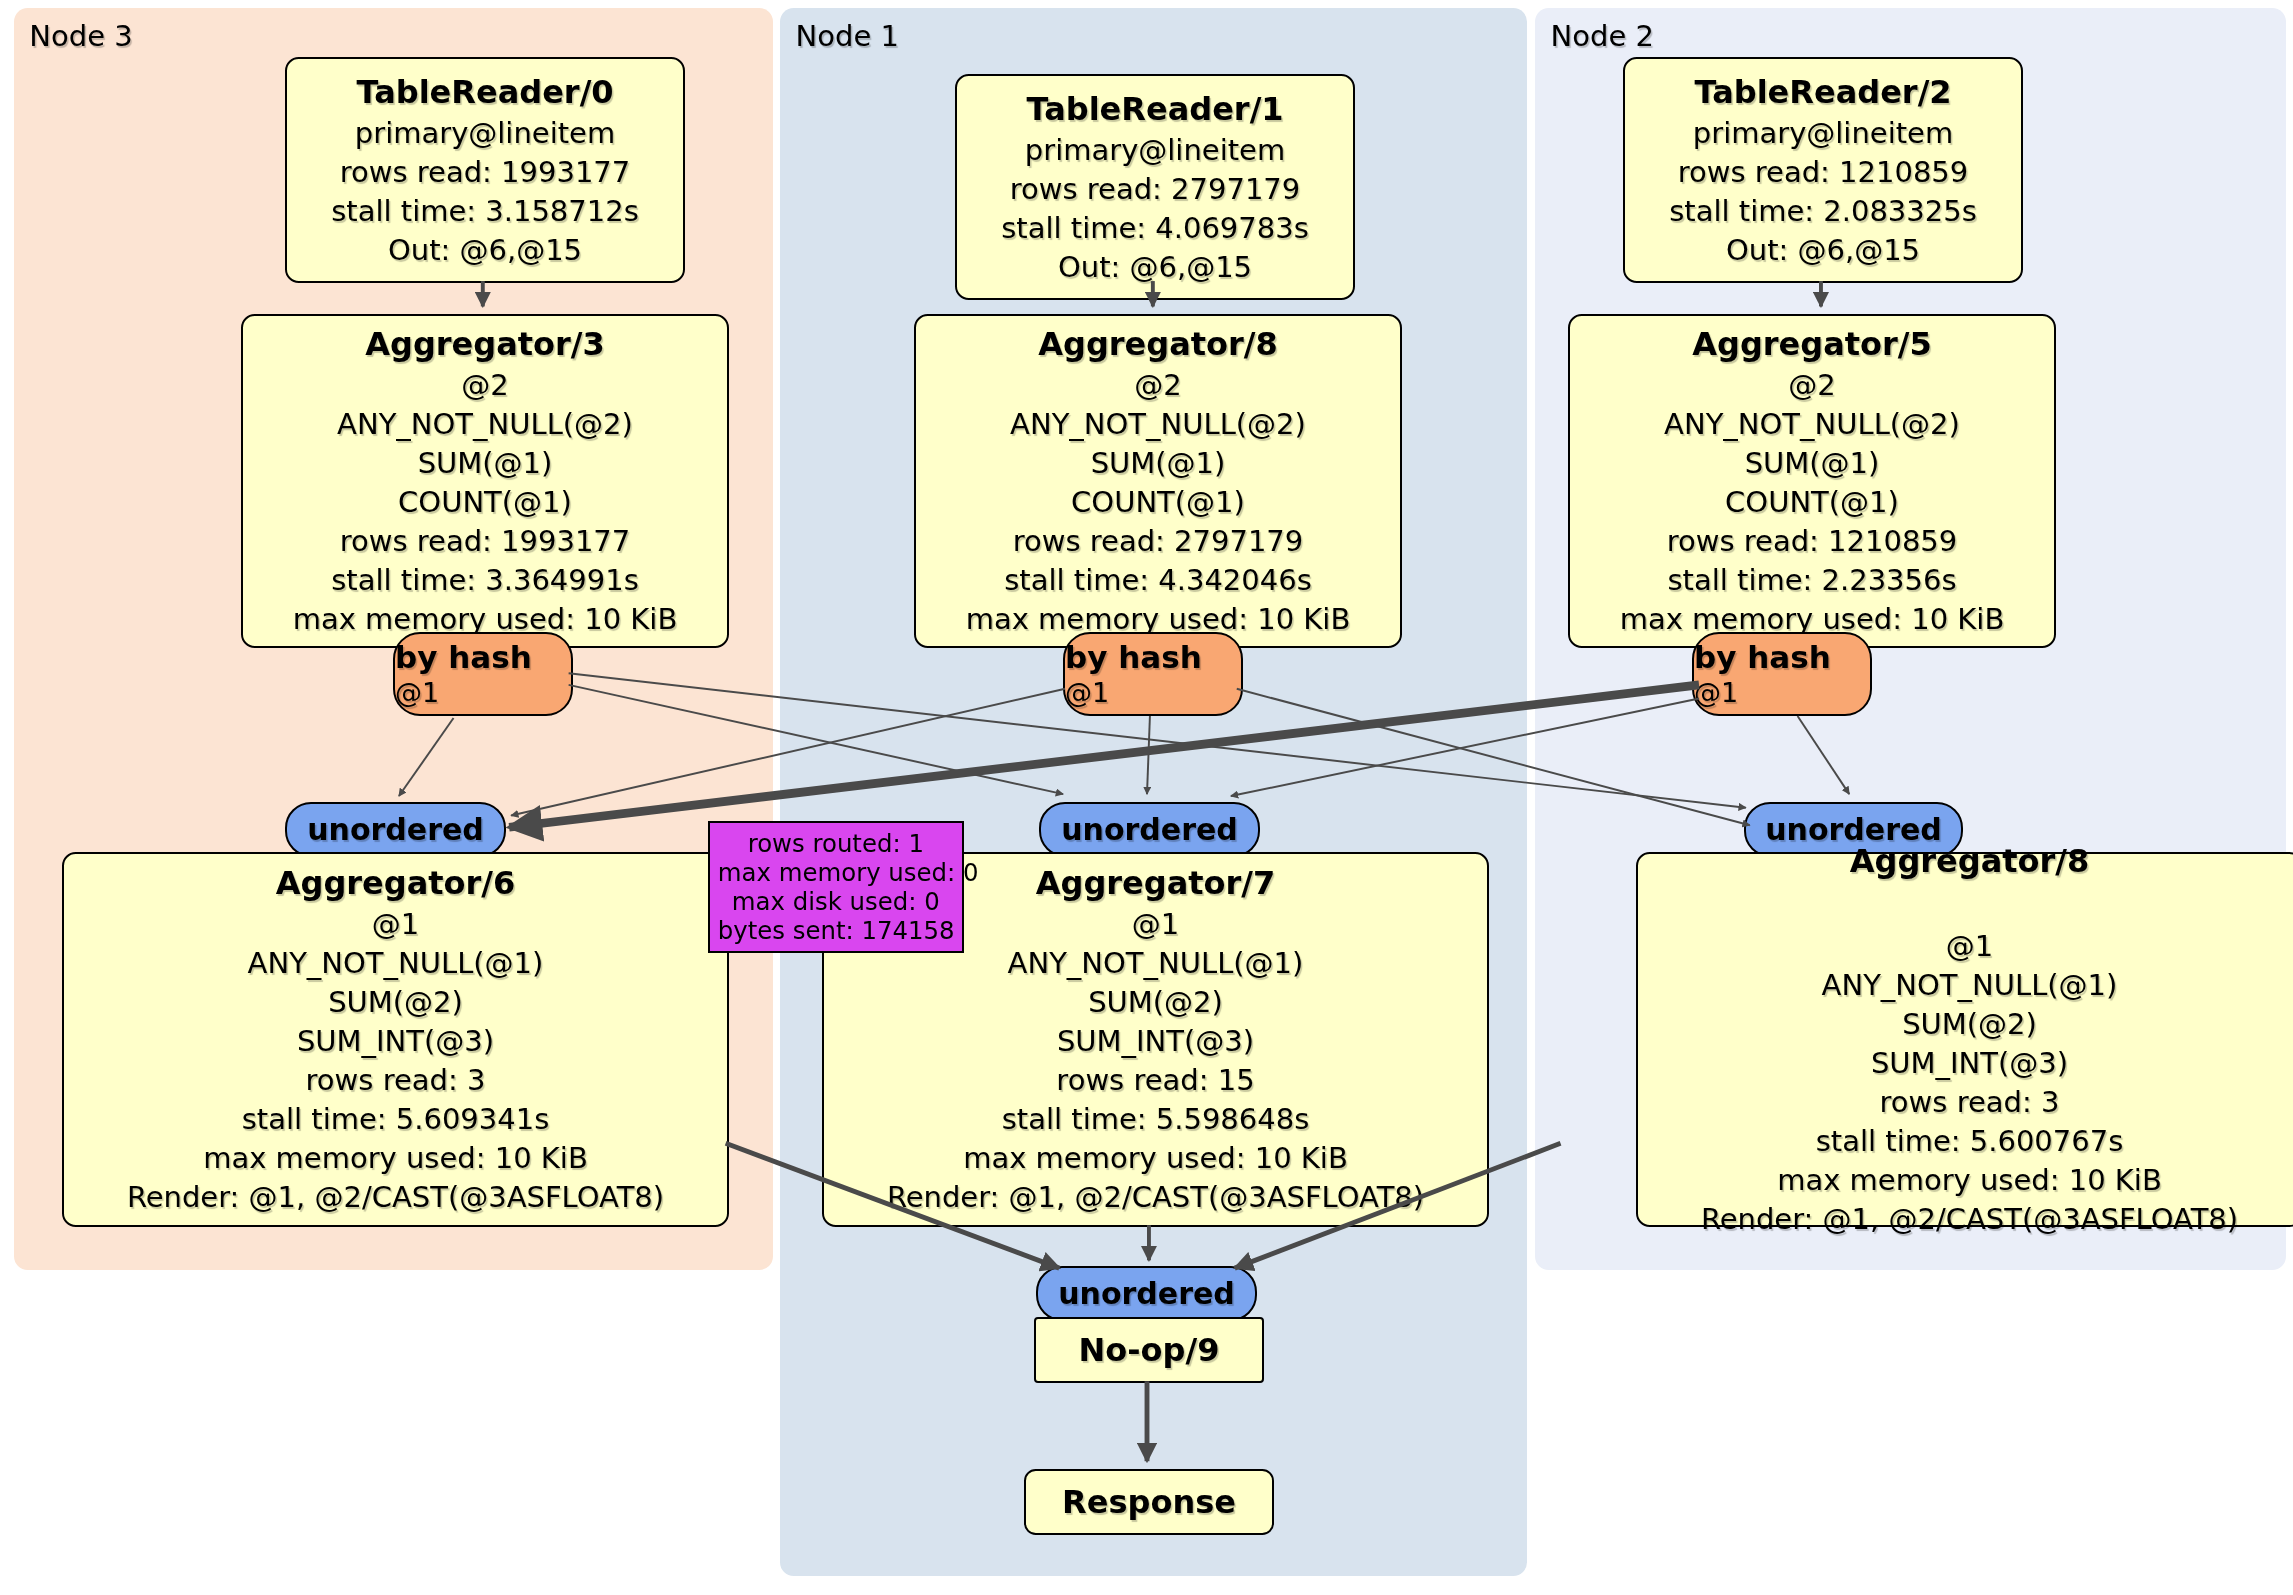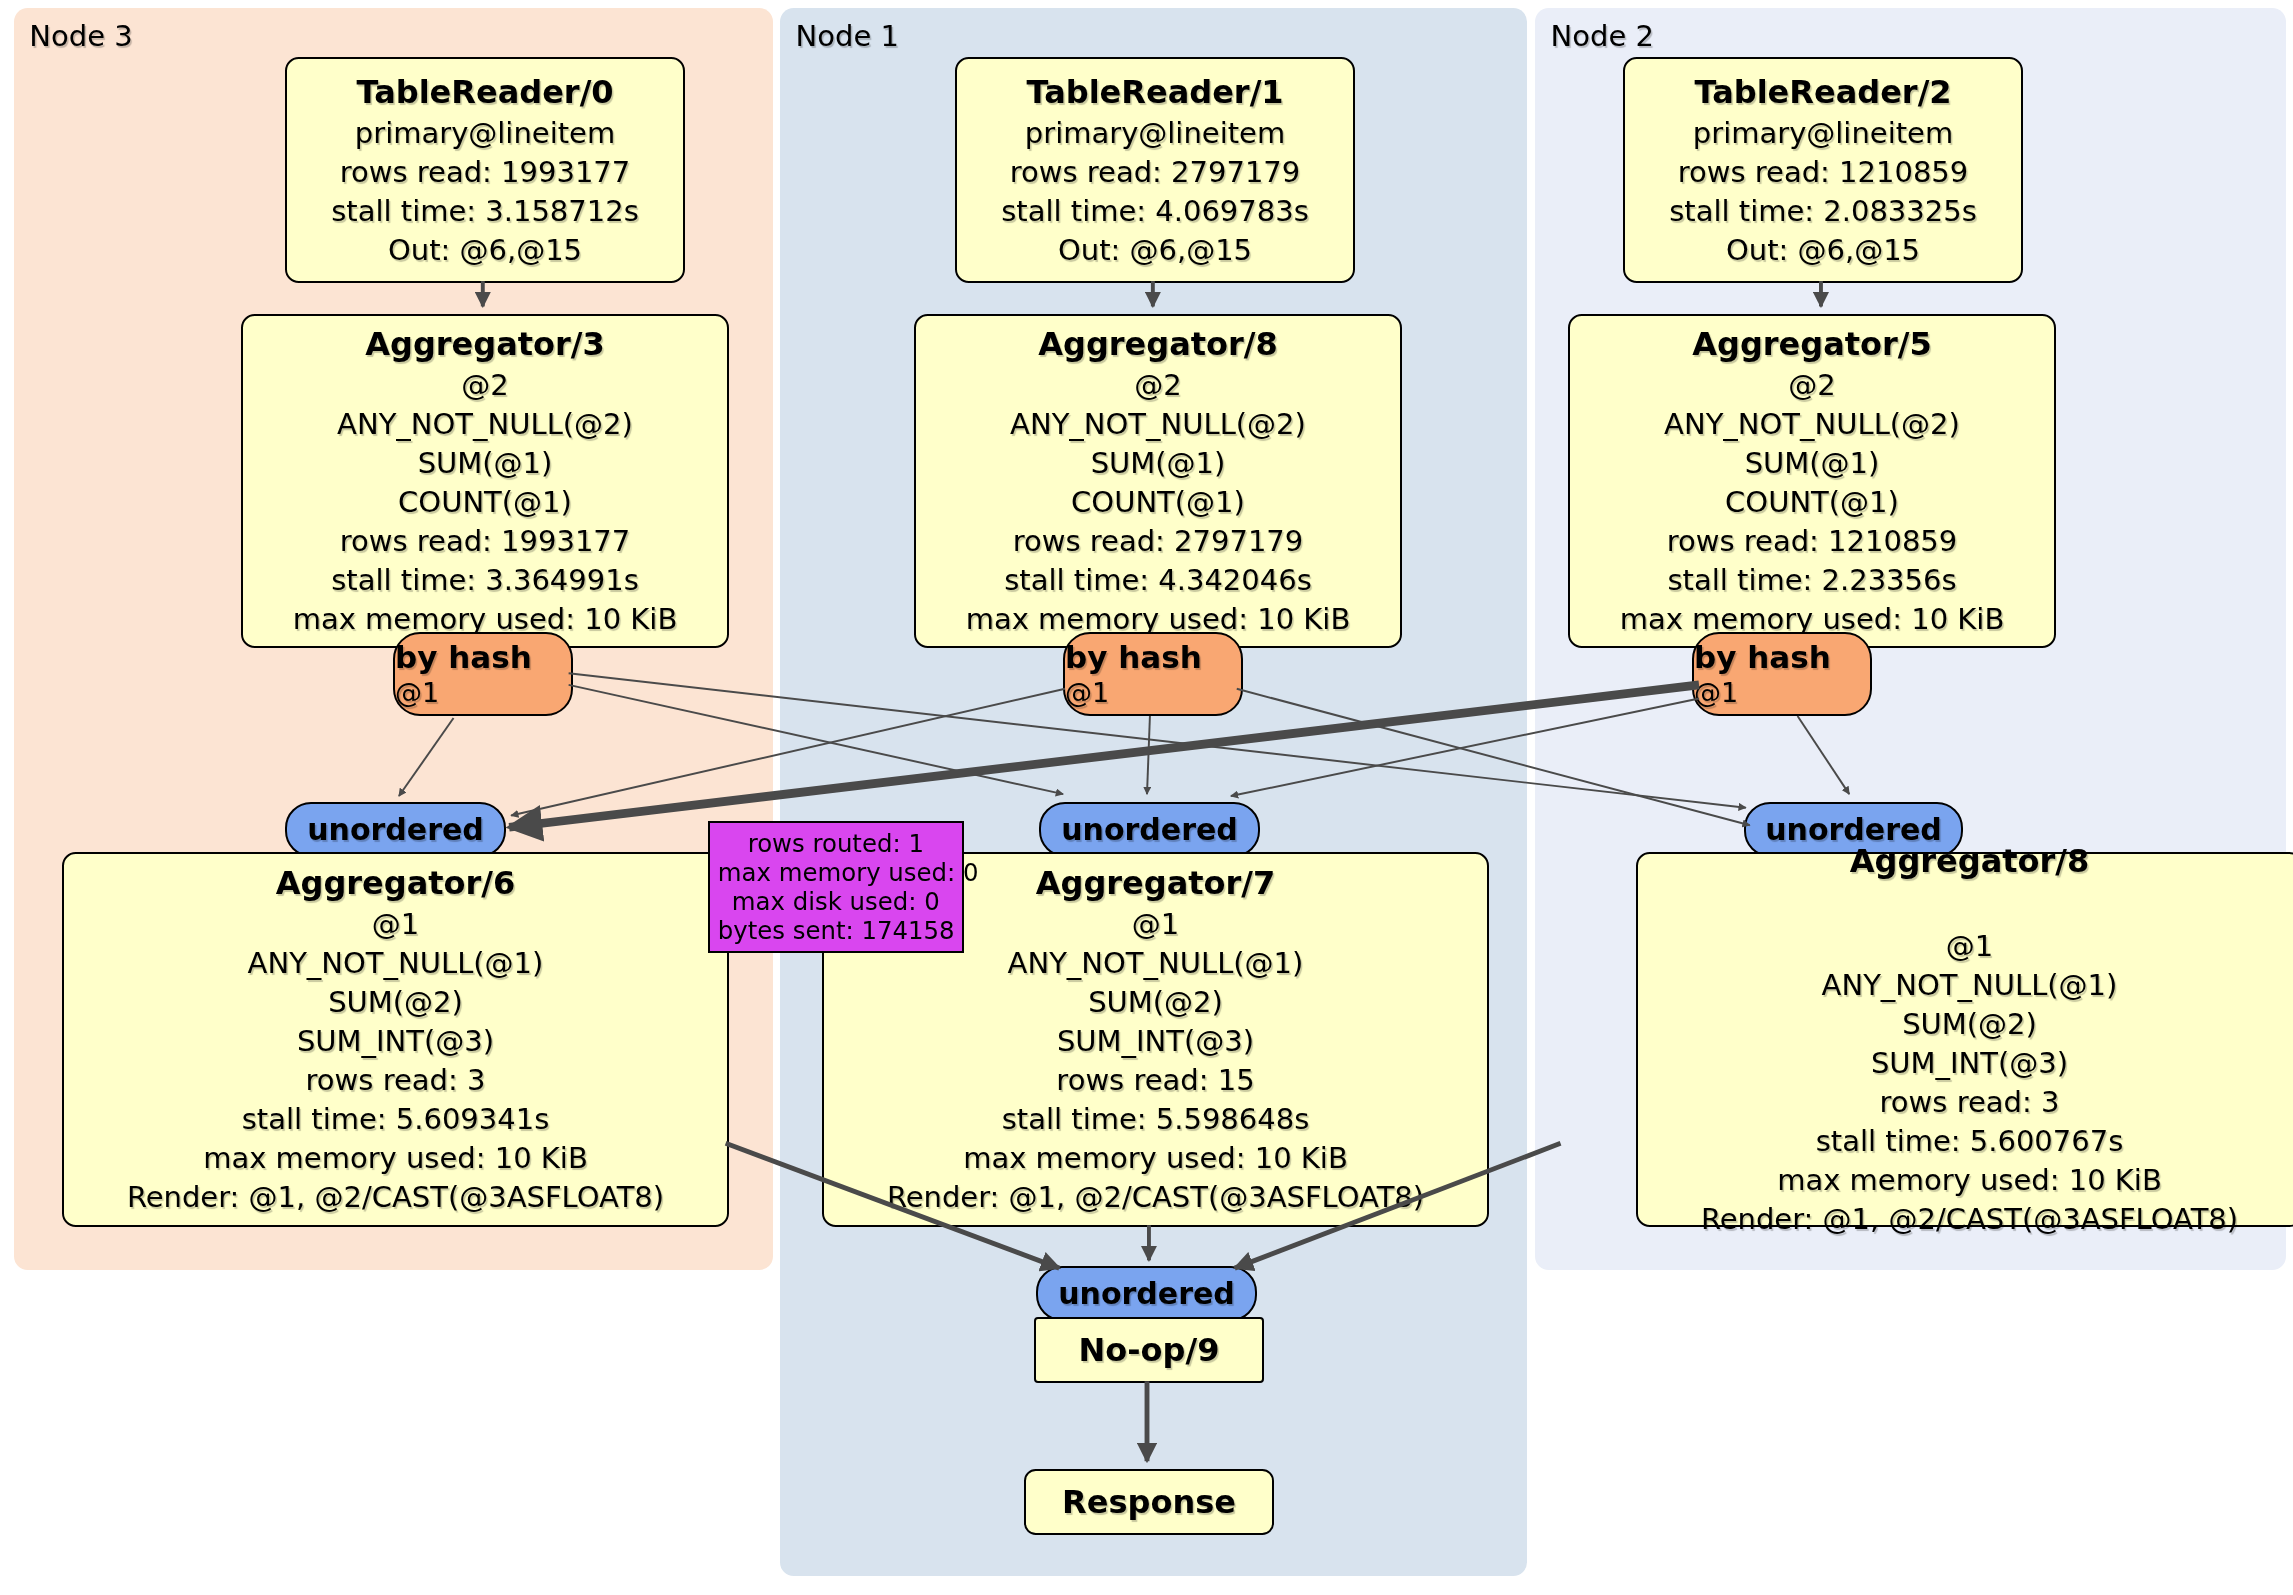--- a/index.html
+++ b/index.html
@@ -24,21 +24,21 @@
   .pill .pdetail{font-size:27px;line-height:33px;}
   .sync{position:absolute;background:#7aa4ef;border:2.4px solid #000;border-radius:26px;
         display:flex;align-items:center;justify-content:center;font-weight:bold;font-size:30px;
         z-index:2;text-shadow:1.5px 1.5px 1px rgba(0,0,0,0.22);}
   #tooltip{position:absolute;left:708px;top:821px;width:236px;background:#d946ef;
            border:2.9px solid #000;z-index:4;text-align:center;padding:5.9px 7.8px;
            font-size:24.4px;line-height:29px;}
   #tooltip .ln{font-size:24.4px;line-height:29px;white-space:nowrap;}
   
   #b-tr0{left:285px;top:57px;width:396px;height:222px;}
-  #b-tr1{left:955px;top:57px;width:396px;height:222px;}
+  #b-tr1{left:955px;top:74px;width:396px;height:222px;}
   #b-tr2{left:1623px;top:57px;width:396px;height:222px;}
   #b-agg3{left:241px;top:314px;width:484px;height:330px;text-align:center;}
   #b-agg4{left:914px;top:314px;width:484px;height:330px;}
   #b-agg5{left:1568px;top:314px;width:484px;height:330px;}
   #b-agg6{left:62px;top:852px;width:663px;height:371px;}
   #b-agg7{left:822px;top:852px;width:663px;height:371px;}
   #b-agg8{left:1636px;top:852px;width:663px;height:371px;gap:44px;}
   #p-bh3{left:393px;top:632px;width:176px;height:80px;}
   #p-bh4{left:1063px;top:632px;width:176px;height:80px;}
   #p-bh5{left:1692px;top:632px;width:176px;height:80px;}

